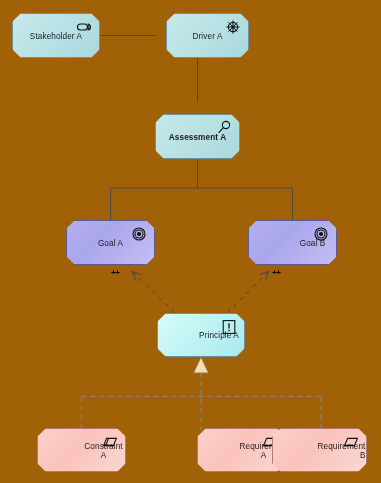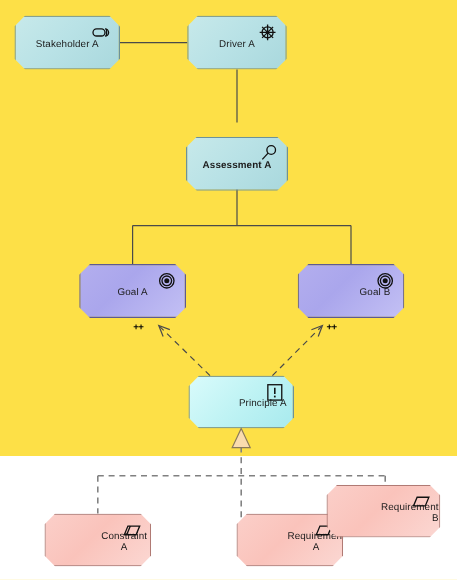--- a/index.html
+++ b/index.html
@@ -9,22 +9,22 @@
   }
   body {
     width: 381px;
     height: 483px;
     font-family: "Liberation Sans", sans-serif;
     overflow: hidden;
   }
   #diagram-root {
     position: relative;
     width: 381px;
-    height: 380px;
-    background: #fde047;
+    height: 483px;
+    background: #a16207;
   }
   #edge-layer {
     position: absolute;
     left: 0;
     top: 0;
     width: 381px;
     height: 483px;
     pointer-events: none;
   }
   .node {
@@ -130,21 +130,21 @@
 
   <div class="node pal-motivation-teal" style="left:12px; top:13px; width:88px; height:45px;">
     <span class="node-label">Stakeholder A</span>
     <svg class="node-icon" viewBox="0 0 16 16">
       <rect x="1.5" y="5" width="10" height="6" rx="3" ry="3" fill="none" stroke="#111111" stroke-width="1.1"></rect>
       <path d="M11.5,5 A3,3 0 0 1 11.5,11" fill="none" stroke="#111111" stroke-width="1.1"></path>
       <line x1="12.8" y1="5.2" x2="12.8" y2="10.8" stroke="#111111" stroke-width="1.1"></line>
     </svg>
   </div>
 
-  <div class="node pal-motivation-teal" style="left:156px; top:13px; width:83px; height:45px;">
+  <div class="node pal-motivation-teal" style="left:166px; top:13px; width:83px; height:45px;">
     <span class="node-label">Driver A</span>
     <svg class="node-icon" viewBox="0 0 16 16">
       <circle cx="8" cy="8" r="4.6" fill="none" stroke="#111111" stroke-width="1.1"></circle>
       <circle cx="8" cy="8" r="1.5" fill="#111111"></circle>
       <line x1="8" y1="1.4" x2="8" y2="14.6" stroke="#111111" stroke-width="1.1"></line>
       <line x1="1.4" y1="8" x2="14.6" y2="8" stroke="#111111" stroke-width="1.1"></line>
       <line x1="3.4" y1="3.4" x2="12.6" y2="12.6" stroke="#111111" stroke-width="1"></line>
       <line x1="12.6" y1="3.4" x2="3.4" y2="12.6" stroke="#111111" stroke-width="1"></line>
     </svg>
   </div>
@@ -192,21 +192,21 @@
     </svg>
   </div>
 
   <div class="node pal-motivation-red" style="left:158px; top:428px; width:89px; height:44px;margin-left:39px;">
     <span class="node-label">Requirement A</span>
     <svg class="node-icon" viewBox="0 0 16 16">
       <polygon points="4.6,4.4 14.4,4.4 11.4,11.6 1.6,11.6" fill="none" stroke="#111111" stroke-width="1.1"></polygon>
     </svg>
   </div>
 
-  <div class="node pal-motivation-red" style="left:272px; top:404px; width:95px; height:44px;text-align:right;">
+  <div class="node pal-motivation-red" style="left:272px; top:428px; width:95px; height:44px;text-align:right;">
     <span class="node-label">Requirement B</span>
     <svg class="node-icon" viewBox="0 0 16 16">
       <polygon points="4.6,4.4 14.4,4.4 11.4,11.6 1.6,11.6" fill="none" stroke="#111111" stroke-width="1.1"></polygon>
     </svg>
   </div>
 
   <div class="edge-label" style="left:111px; top:268px;">++</div>
   <div class="edge-label" style="left:272px; top:268px;">++</div>
 
 </div>

